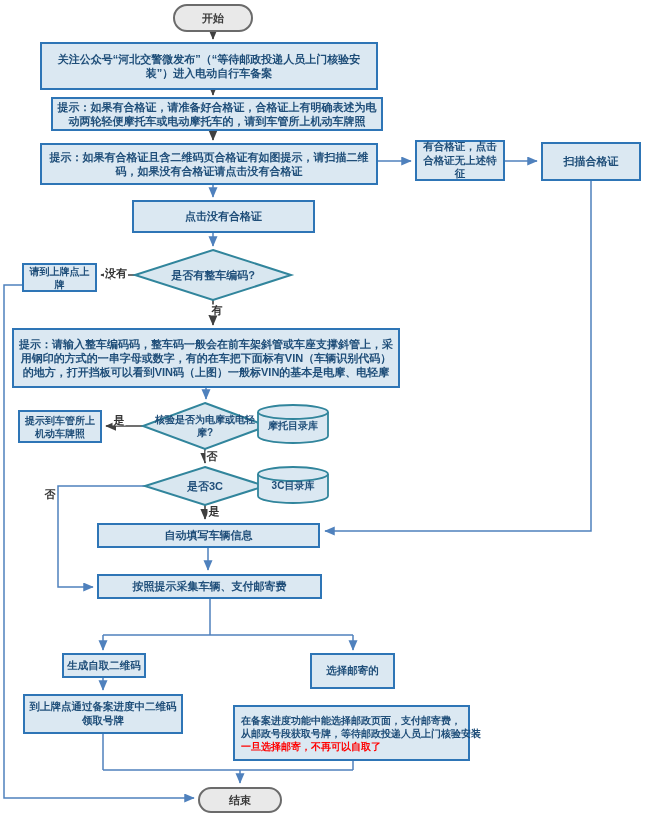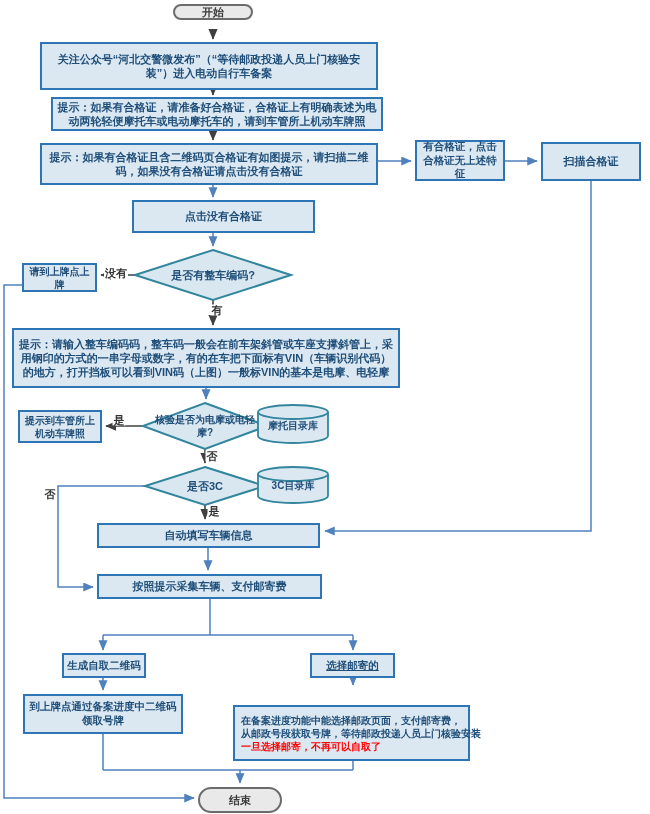--- a/index.html
+++ b/index.html
@@ -81,21 +81,21 @@
     </g>
 
     <g stroke="#31859c" stroke-width="1.8" fill="#dbe8f2">
       <path d="M258,412 L258,436 A35,7 0 0 0 328,436 L328,412"></path>
       <ellipse cx="293" cy="412" rx="35" ry="7"></ellipse>
       <path d="M258,474 L258,496 A35,7 0 0 0 328,496 L328,474"></path>
       <ellipse cx="293" cy="474" rx="35" ry="7"></ellipse>
     </g>
   </svg>
 
-  <div class="node term" style="left:173px;top:4px;width:80px;height:16px;">
+  <div class="node term" style="left:173px;top:4px;width:80px;height:28px;">
     <span>开始</span>
   </div>
   <div class="node term" style="left:198px;top:787px;width:84px;height:26px;">
     <span>结束</span>
   </div>
 
   <div class="node" style="left:40px;top:42px;width:338px;height:48px;">关注公众号“河北交警微发布”（“等待邮政投递人员上门核验安装”）进入电动自行车备案</div>
 
   <div class="node" style="left:51px;top:97px;width:332px;height:34px;">提示：如果有合格证，请准备好合格证，合格证上有明确表述为电动两轮轻便摩托车或电动摩托车的，请到车管所上机动车牌照</div>
 
@@ -112,21 +112,21 @@
   <div class="node" style="left:12px;top:328px;width:388px;height:60px;">提示：请输入整车编码码，整车码一般会在前车架斜管或车座支撑斜管上，采用钢印的方式的一串字母或数字，有的在车把下面标有VIN（车辆识别代码）的地方，打开挡板可以看到VIN码（上图）一般标VIN的基本是电摩、电轻摩</div>
 
   <div class="node f10" style="left:18px;top:410px;width:84px;height:33px;">提示到车管所上机动车牌照</div>
 
   <div class="node" style="left:97px;top:523px;width:223px;height:25px;">自动填写车辆信息</div>
 
   <div class="node" style="left:97px;top:574px;width:225px;height:25px;">按照提示采集车辆、支付邮寄费</div>
 
   <div class="node f105" style="left:62px;top:653px;width:84px;height:25px;">生成自取二维码</div>
 
-  <div class="node f105" style="left:310px;top:653px;width:85px;height:25px;text-decoration:underline;">选择邮寄的</div>
+  <div class="node f105" style="left:310px;top:653px;width:85px;height:36px;">选择邮寄的</div>
 
   <div class="node f105" style="left:23px;top:694px;width:160px;height:40px;">到上牌点通过备案进度中二维码领取号牌</div>
 
   <div class="node col f10" style="left:233px;top:689px;width:237px;height:56px;">
     <div>在备案进度功能中能选择邮政页面，支付邮寄费，</div>
     <div>从邮政号段获取号牌，等待邮政投递人员上门核验安装</div>
     <div class="red">一旦选择邮寄，不再可以自取了</div>
   </div>
 
   <div class="node plain" style="left:135px;top:250px;width:156px;height:50px;">是否有整车编码?</div>

